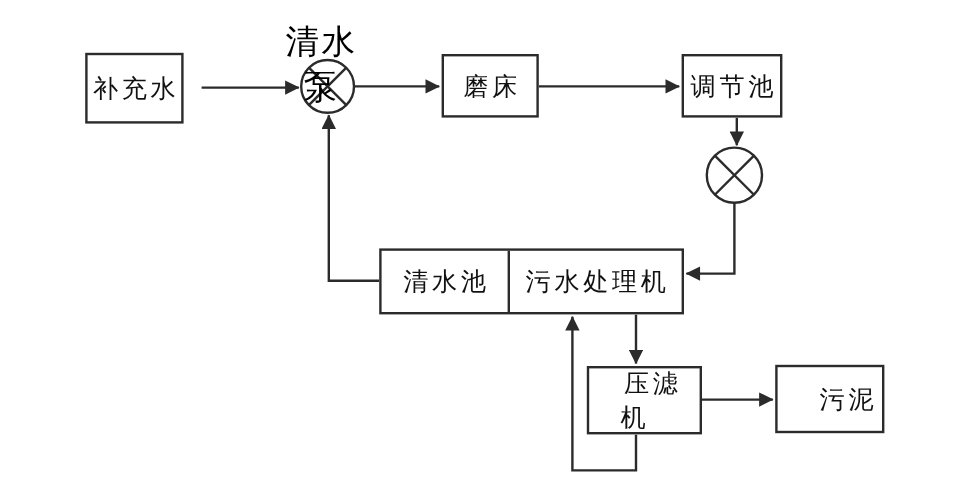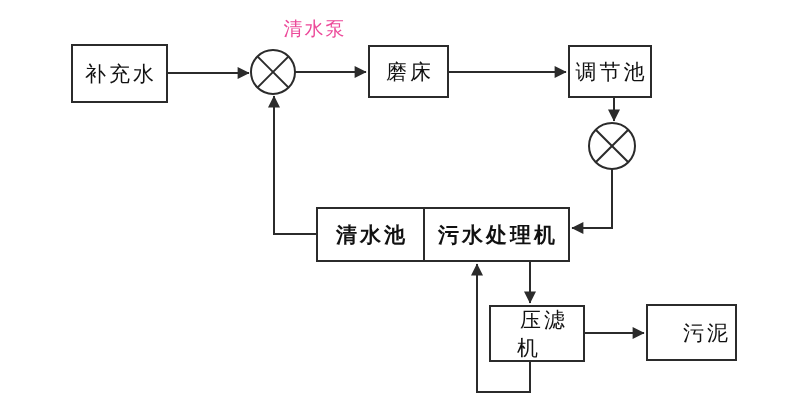--- a/index.html
+++ b/index.html
@@ -1,25 +1,25 @@
 <!DOCTYPE html>
 <html><head>
 <meta charset="utf-8">
 <style>
   * { margin:0; padding:0; box-sizing:border-box; }
   body { width:808px; height:411px; background:#fff; font-family:"Liberation Serif", serif; }
   #canvas { position:relative; width:808px; height:411px; background:#fff; overflow:hidden; }
   #wires { position:absolute; left:0; top:0; width:808px; height:411px; }
   .box { position:absolute; border:2px solid #2b2b2b; background:#fff; display:flex; align-items:center; justify-content:center; font-size:21px; color:#111; letter-spacing:3px; text-indent:3px; }
-  .combined { position:absolute; border:2px solid #2b2b2b; background:#fff; display:flex;font-weight:bold; }
+  .combined { position:absolute; border:2px solid #2b2b2b; background:#fff; display:flex; }
   .cell { display:flex; align-items:center; justify-content:center; font-size:21px; color:#111; letter-spacing:3px; text-indent:3px; }
   .cell-left { border-right:2px solid #2b2b2b; width:107px; }
   .cell-right { flex:1; }
-  .floatlabel { position:absolute; font-size:19px; color:#ec4899; letter-spacing:2px;margin-left:47px; }
-  #box-makeup { left:71px; top:44px; width:97px; height:59px; }
+  .floatlabel { position:absolute; font-size:28px; color:#000000; letter-spacing:2px; }
+  #box-makeup { left:71px; top:44px; width:82px; height:59px; }
   #box-grinder { left:368px; top:45px; width:81px; height:53px; }
   #box-regulating { left:568px; top:45px; width:84px; height:53px; }
   #box-combined { left:316px; top:207px; width:254px; height:55px; }
   #box-filter { left:489px; top:305px; width:96px; height:57px;padding-left:26px; }
   #box-sludge { left:646px; top:304px; width:91px; height:57px;padding-left:28px; }
   #label-cleanpump { left:226px; top:16px; width:84px; text-align:center; }
   #label-sewagepump { left:656px; top:133px; }
 </style>
 </head>
 <body>

